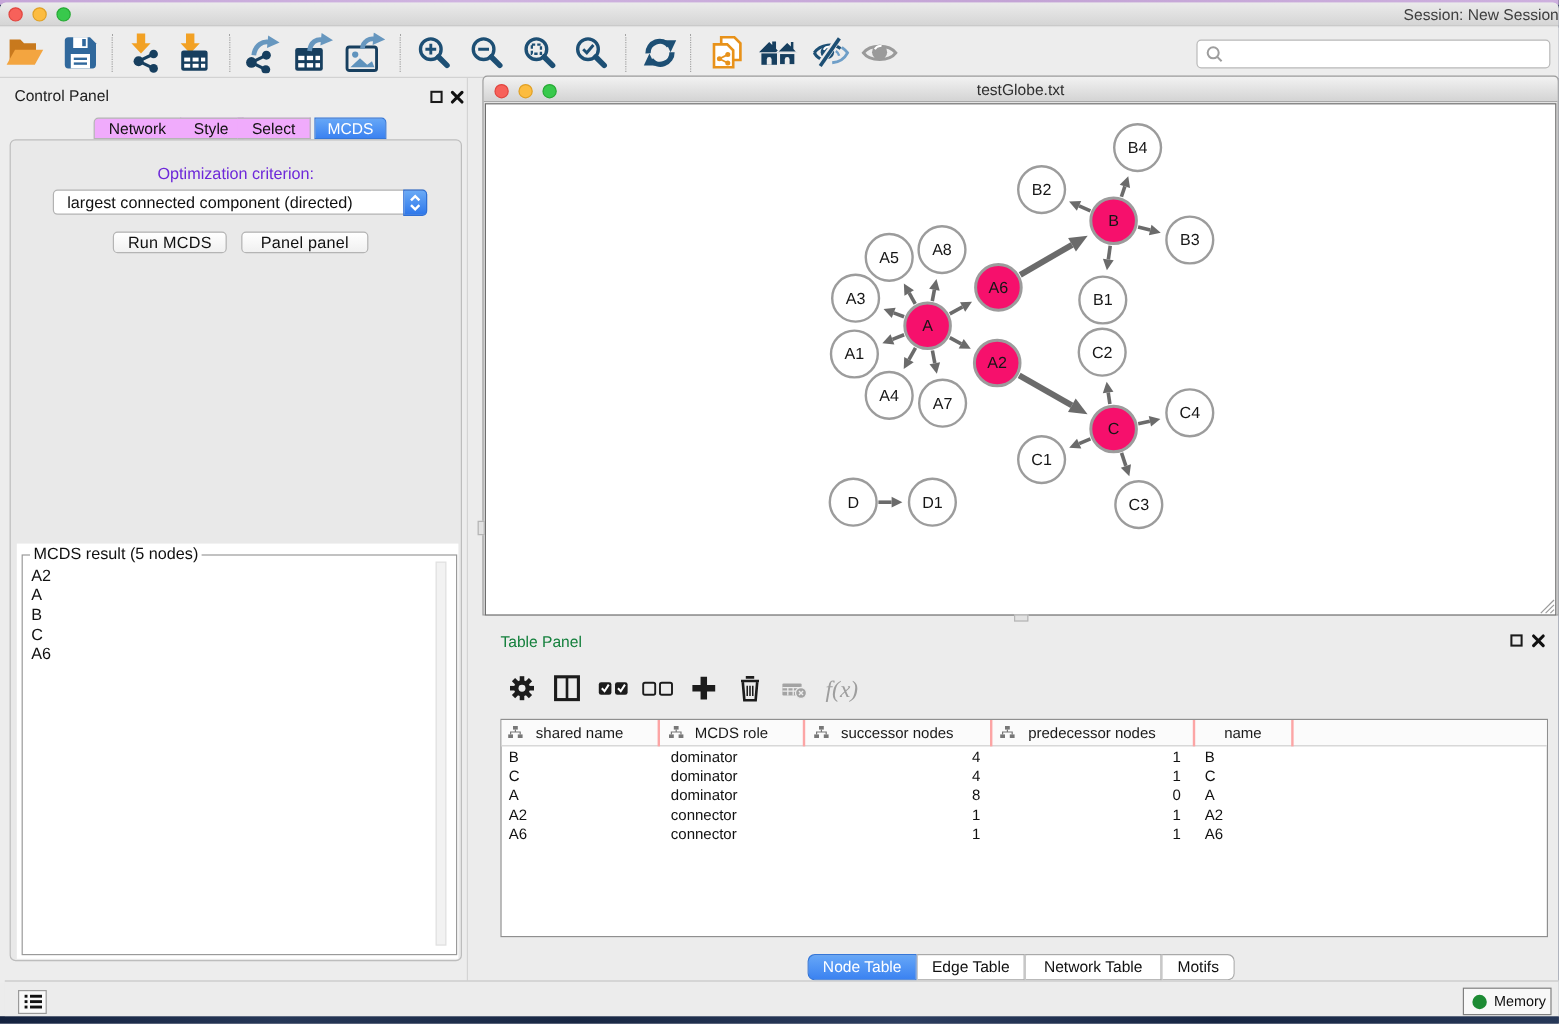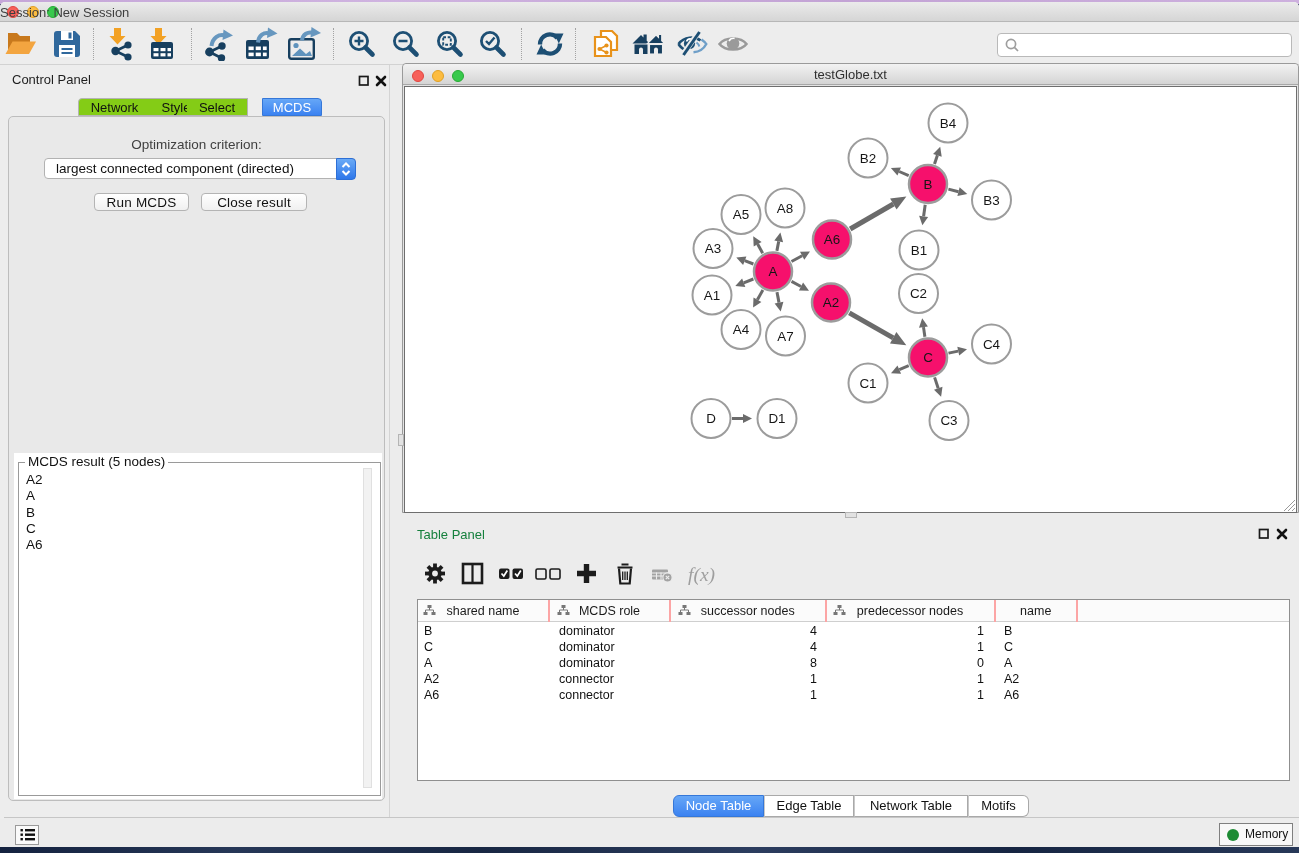--- a/index.html
+++ b/index.html
@@ -9,47 +9,47 @@
 #wall-top { position:absolute; left:0; top:0; width:1299px; height:4px;
   background:linear-gradient(90deg,#c5a6d8,#cfb3e0 30%,#c3a3d5 65%,#cdb0de); }
 #wall-bot { position:absolute; left:0; top:847px; width:1299px; height:6px;
   background:linear-gradient(90deg,#14223f,#263757 18%,#182743 37%,#2c3d5f 58%,#162542 78%,#273858); }
 #app { position:absolute; left:0; top:2px; width:1299px; height:845px;
   background:#ececec; border-radius:5px 5px 0 0; overflow:hidden; }
 
 #titlebar { position:absolute; left:0; top:0; width:1299px; height:20px;
   background:linear-gradient(#ebebeb,#d5d5d5); border-bottom:1px solid #b7b7b7;
   border-radius:5px 5px 0 0; }
-#titlebar .title { position:absolute; left:0; right:0; top:3px; text-align:left;
+#titlebar .title { position:absolute; left:0; right:0; top:3px; text-align:right;
   font-size:13px; color:#3e3e3e; }
 .tl { position:absolute; width:12px; height:12px; border-radius:50%; top:4px; }
 
 #toolbar { position:absolute; left:0; top:21px; width:1299px; height:42px;
   background:#ededed; border-bottom:1px solid #d2d2d2; }
 .tsep { position:absolute; top:5px; height:32px; width:0;
   border-left:1px dotted #a3a3a3; }
 .ticon { position:absolute; top:0; }
 #search { position:absolute; left:997px; top:10px; width:295px; height:24px;
   background:#ffffff; border:1px solid #b9b9b9; border-radius:4px; }
 
 #cpanel { position:absolute; left:0; top:63px; width:390px; height:754px;
   background:#ededed; border-right:1px solid #d4d4d4; }
 #cpanel .ptitle { position:absolute; left:12px; top:7px; font-size:13px; color:#1e1e1e; }
 .tab { position:absolute; top:33px; height:18px; font-size:13px; color:#111;
-  background:#84cc16; border:1px solid #b4b4b4; text-align:center;
+  background:#f0abfc; border:1px solid #b4b4b4; text-align:center;
   line-height:17px; }
 #tab-net { left:78px; width:73px; border-radius:4px 0 0 0; }
 #tab-style { left:150px; width:53px; border-left:none; }
-#tab-select { left:187px; width:61px; border-left:none; }
+#tab-select { left:198px; width:61px; border-left:none; }
 #tab-mcds { left:262px; width:60px; border-radius:0 4px 0 0; border:1px solid #3577d8;
   background:linear-gradient(#66a7f7,#3b82f1); color:#fff;text-align:center; }
 #cpane { position:absolute; left:8px; top:51px; width:377px; height:685px;
   background:#e9e9e9; border:1px solid #bdbdbd; border-radius:5px; }
 #optlabel { position:absolute; left:0; right:0; top:20px; text-align:center;
-  font-size:13.5px; color:#404040; }
+  font-size:13.5px; color:#6d28d9; }
 #combo { position:absolute; left:35px; top:41px; width:312px; height:21px;
   background:#ffffff; border:1px solid #b2b2b2; border-radius:4px;
   font-size:13.5px; color:#111; line-height:20px; padding-left:11px; }
 #combo .step { position:absolute; right:-1px; top:-1px; width:20px; height:22px;
   background:linear-gradient(#6aaaf6,#2e77ea); border-radius:0 4px 4px 0;
   border:1px solid #2d6fd6; }
 .cbtn { position:absolute; top:76px; height:18px; background:linear-gradient(#ffffff,#f0f0f0);
   border:1px solid #b4b4b4; border-radius:4px; font-size:13.5px; color:#111;
   text-align:center; line-height:17px; letter-spacing:0.2px; }
 #btn-run { left:85px; width:95px; }
@@ -275,21 +275,21 @@
       <div id="optlabel">Optimization criterion:</div>
       <div id="combo">largest connected component (directed)
         <div class="step">
             <svg width="18" height="20" viewBox="0 0 18 20" style="position:absolute;left:0;top:0;">
           <polyline points="5.5,8 9,4.5 12.5,8" fill="none" stroke="#fff" stroke-width="2"></polyline>
           <polyline points="5.5,12 9,15.5 12.5,12" fill="none" stroke="#fff" stroke-width="2"></polyline>
         </svg>
           </div>
       </div>
       <div class="cbtn" id="btn-run">Run MCDS</div>
-      <div class="cbtn" id="btn-close">Close result</div>
+      <div class="cbtn" id="btn-close">Panel panel</div>
       <div id="listpanel">
         <div id="fieldset">
           <div class="legend">MCDS result (5 nodes)</div>
           <div id="mlist">A2<br>A<br>B<br>C<br>A6</div>
           <div id="msb"></div>
         </div>
       </div>
     </div>
   </div>
   <div id="netwin">

